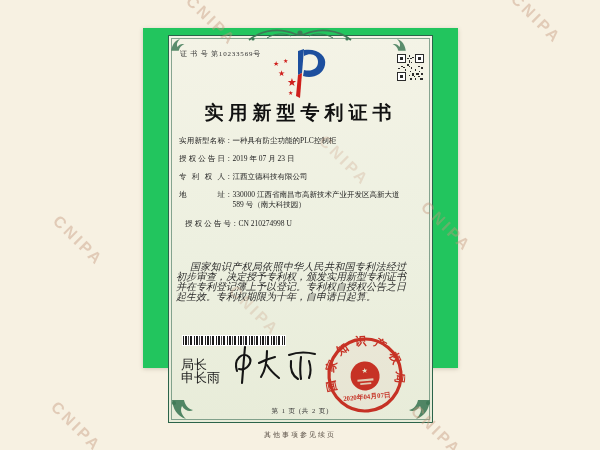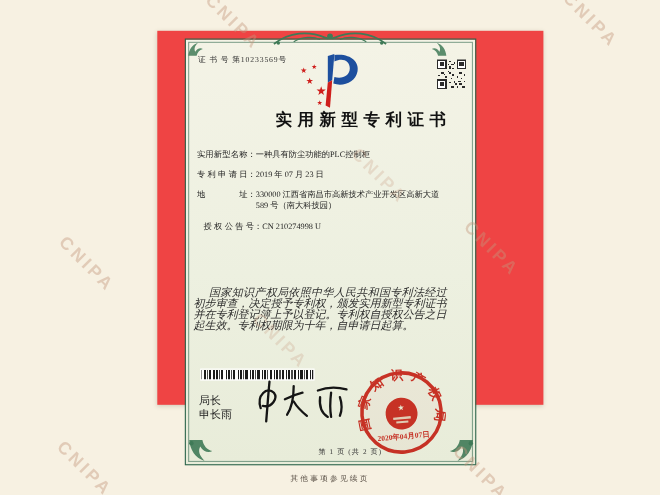--- a/index.html
+++ b/index.html
@@ -7,58 +7,58 @@
   #stage{position:relative;width:600px;height:450px;background:#f7f1e2;}
 
   
   .wm{position:absolute;font-family:"Liberation Sans","DejaVu Sans",sans-serif;
       font-size:16px;font-weight:700;letter-spacing:3px;color:rgba(196,149,125,.42);
       transform:rotate(45deg);transform-origin:left top;pointer-events:none;z-index:50;}
   .wm.light{color:rgba(196,149,125,.26);}
 
   
   #paper{position:absolute;left:143px;top:28px;width:315px;height:340px;
-         background:#ef4444;box-shadow:0 1px 4px rgba(90,80,50,.25);z-index:1;padding-left:36px;}
+         background:#22c55e;box-shadow:0 1px 4px rgba(90,80,50,.25);z-index:1;}
   #frame{position:absolute;left:25px;top:7px;width:265px;height:388px;box-sizing:border-box;
          border:1.5px solid #2b644a;
          background:linear-gradient(180deg,#f4f3e6 0%,#edf0e0 55%,#e8ecd9 100%);}
   #frame::before{content:"";position:absolute;inset:2px;border:1px solid #2b644a;opacity:.55;}
   .corner{position:absolute;width:24px;height:24px;z-index:3;}
   .corner.tl{left:27px;top:9px;width:15px;height:15px;}
   .corner.tr{left:249px;top:9px;width:15px;height:15px;transform:scaleX(-1);}
   .corner.bl{left:27px;top:370px;}
   .corner.br{left:265px;top:370px;transform:scaleX(-1);}
   #top-ornament{position:absolute;left:102px;top:-3px;width:110px;height:20px;z-index:4;}
 
   .certno{position:absolute;left:37px;top:21px;font-size:7px;letter-spacing:.8px;color:#333;}
   #logo{position:absolute;left:128px;top:20px;width:60px;height:52px;}
   #qr{position:absolute;left:254px;top:26px;width:27px;height:27px;}
   .title{position:absolute;left:0;top:72px;width:100%;text-align:center;
-         font-size:15px;font-weight:700;letter-spacing:5px;color:#111;margin-left:12px;}
+         font-size:19px;font-weight:700;letter-spacing:5px;color:#111;}
 
   #fields{position:absolute;left:36px;top:108px;width:236px;font-size:7.5px;color:#1e1e1e;}
   .frow{margin-bottom:8.5px;line-height:9.5px;white-space:nowrap;}
   .lbl{display:inline-block;width:46px;text-align:justify;text-align-last:justify;vertical-align:top;}
   .sep{display:inline-block;vertical-align:top;}
   .val{display:inline-block;vertical-align:top;}
   .frow.addr{white-space:normal;}
   .frow.addr .val{width:176px;line-height:10px;}
   .frow.auth{display:flex;}
   .pair2{margin-left:6px;text-decoration:underline;}
 
   #paras{position:absolute;left:33px;top:234px;width:230px;font-size:10px;line-height:10px;
          color:#2c2c2c;text-align:justify;font-style:italic;}
   #paras p{margin:0 0 3px 0;text-indent:14px;}
 
   #barcode{position:absolute;left:39px;top:307px;width:104px;height:11px;background:#fff;
            padding:0;box-sizing:border-box;border:1px solid #fff;
            background-image:repeating-linear-gradient(90deg,#1b1b1b 0 1px,#fff 1px 2px,#1b1b1b 2px 4px,#fff 4px 5px,#4a4a4a 5px 6px,#fff 6px 7px,#1b1b1b 7px 9px,#fff 9px 11px);
            background-clip:content-box;}
 
-  #director{position:absolute;left:38px;top:330px;font-size:10px;line-height:13px;color:#1c1c1c;}
+  #director{position:absolute;left:38px;top:330px;font-size:13px;line-height:13px;color:#1c1c1c;}
   #signature{position:absolute;left:80px;top:316px;width:100px;height:44px;}
   #seal{position:absolute;left:182px;top:307px;width:80px;height:80px;transform:rotate(-5deg);
         mix-blend-mode:multiply;opacity:.93;}
   .pageind{position:absolute;left:0;top:379px;width:100%;text-align:center;font-size:6.5px;
            letter-spacing:1px;color:#333;}
   .contnote{position:absolute;left:0;top:430px;width:100%;text-align:center;font-size:7px;
             letter-spacing:2px;color:#5c5248;z-index:2;}
 </style>
 </head>
 <body>
@@ -144,21 +144,24 @@
         <rect x="19" y="10" width="1" height="2" fill="#2b2b2b"></rect>
     </svg>
 
     <div class="title">实用新型专利证书</div>
 
     <div id="fields">
       <div class="frow">
         <span class="lbl">实用新型名称</span><span class="sep">：</span><span class="val">一种具有防尘功能的PLC控制柜</span>
       </div>
       <div class="frow">
-        <span class="lbl">专利申请日</span><span class="sep">：</span><span class="val">2019 年 07 月 23 日</span>
+        <span class="lbl">授权公告日</span><span class="sep">：</span><span class="val">2019 年 07 月 23 日</span>
+      </div>
+      <div class="frow">
+        <span class="lbl">专利权人</span><span class="sep">：</span><span class="val">江西立德科技有限公司</span>
       </div>
       <div class="frow addr">
         <span class="lbl">地址</span><span class="sep">：</span><span class="val">330000 江西省南昌市高新技术产业开发区高新大道 589 号（南大科技园）</span>
       </div>
       <div class="frow auth">
         <span class="pair2">
           <span class="lbl">授权公告号</span><span class="sep">：</span><span class="val">CN 210274998 U</span>
         </span>
       </div>
     </div>

